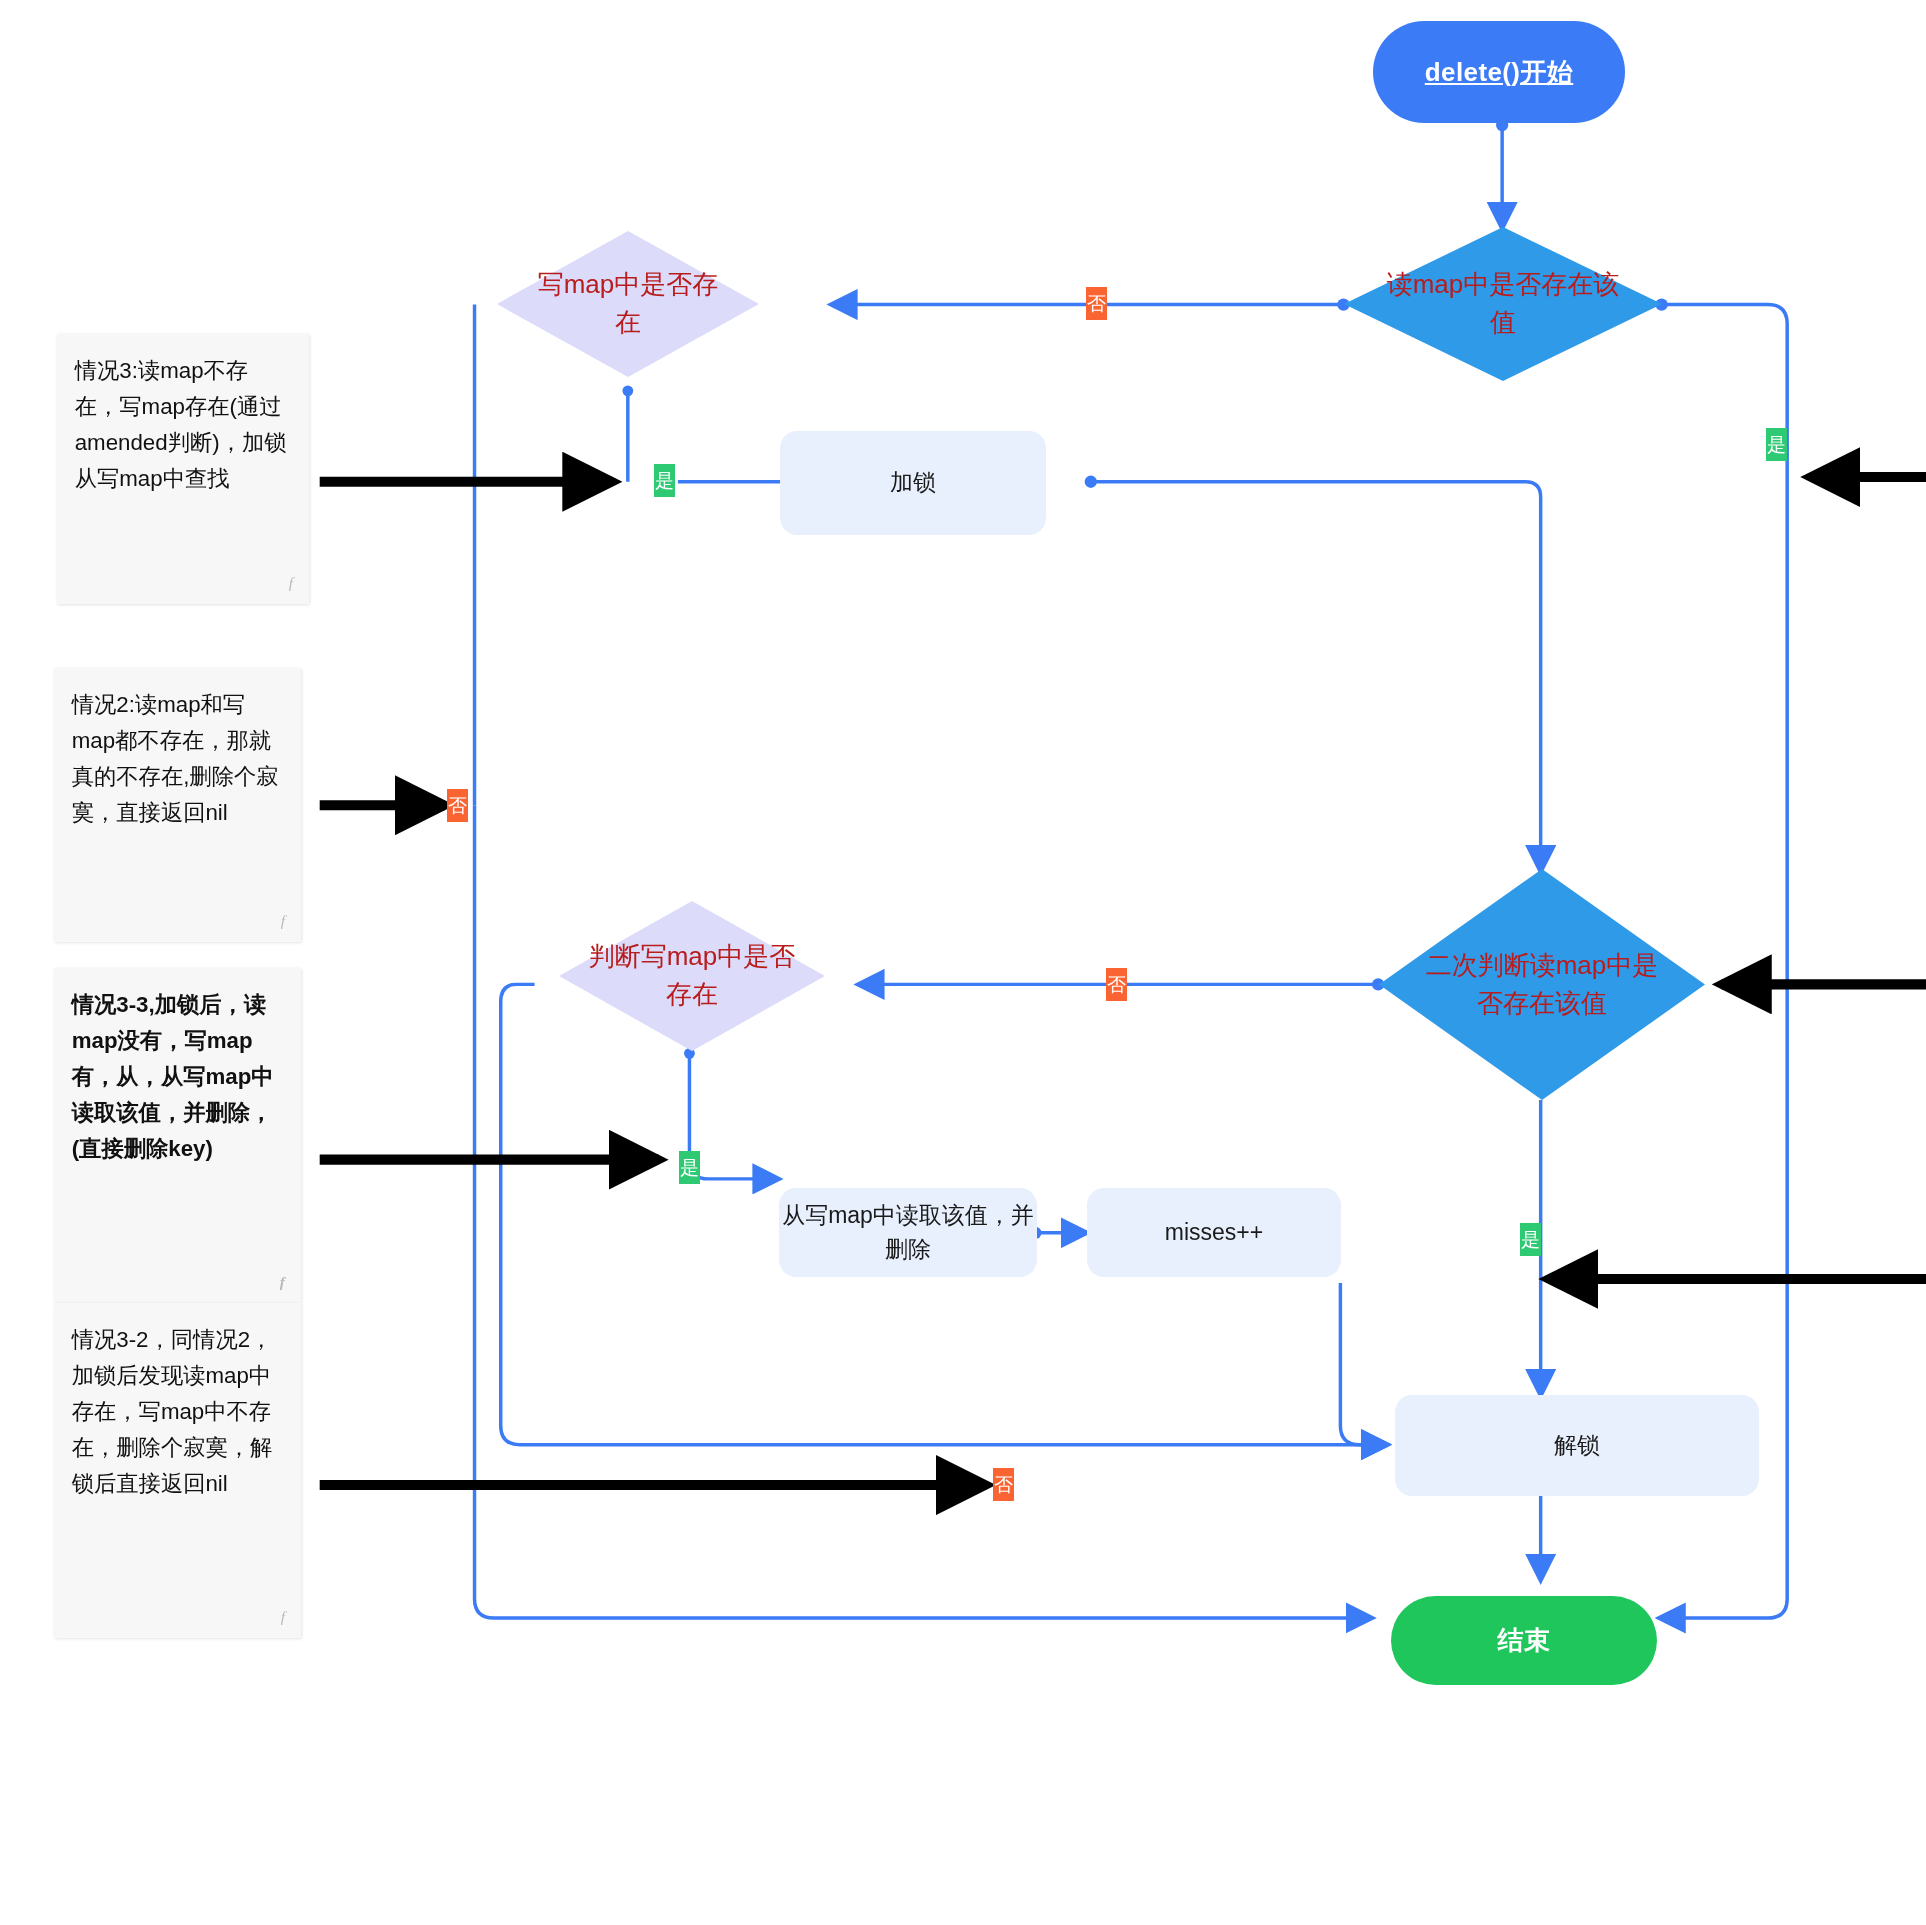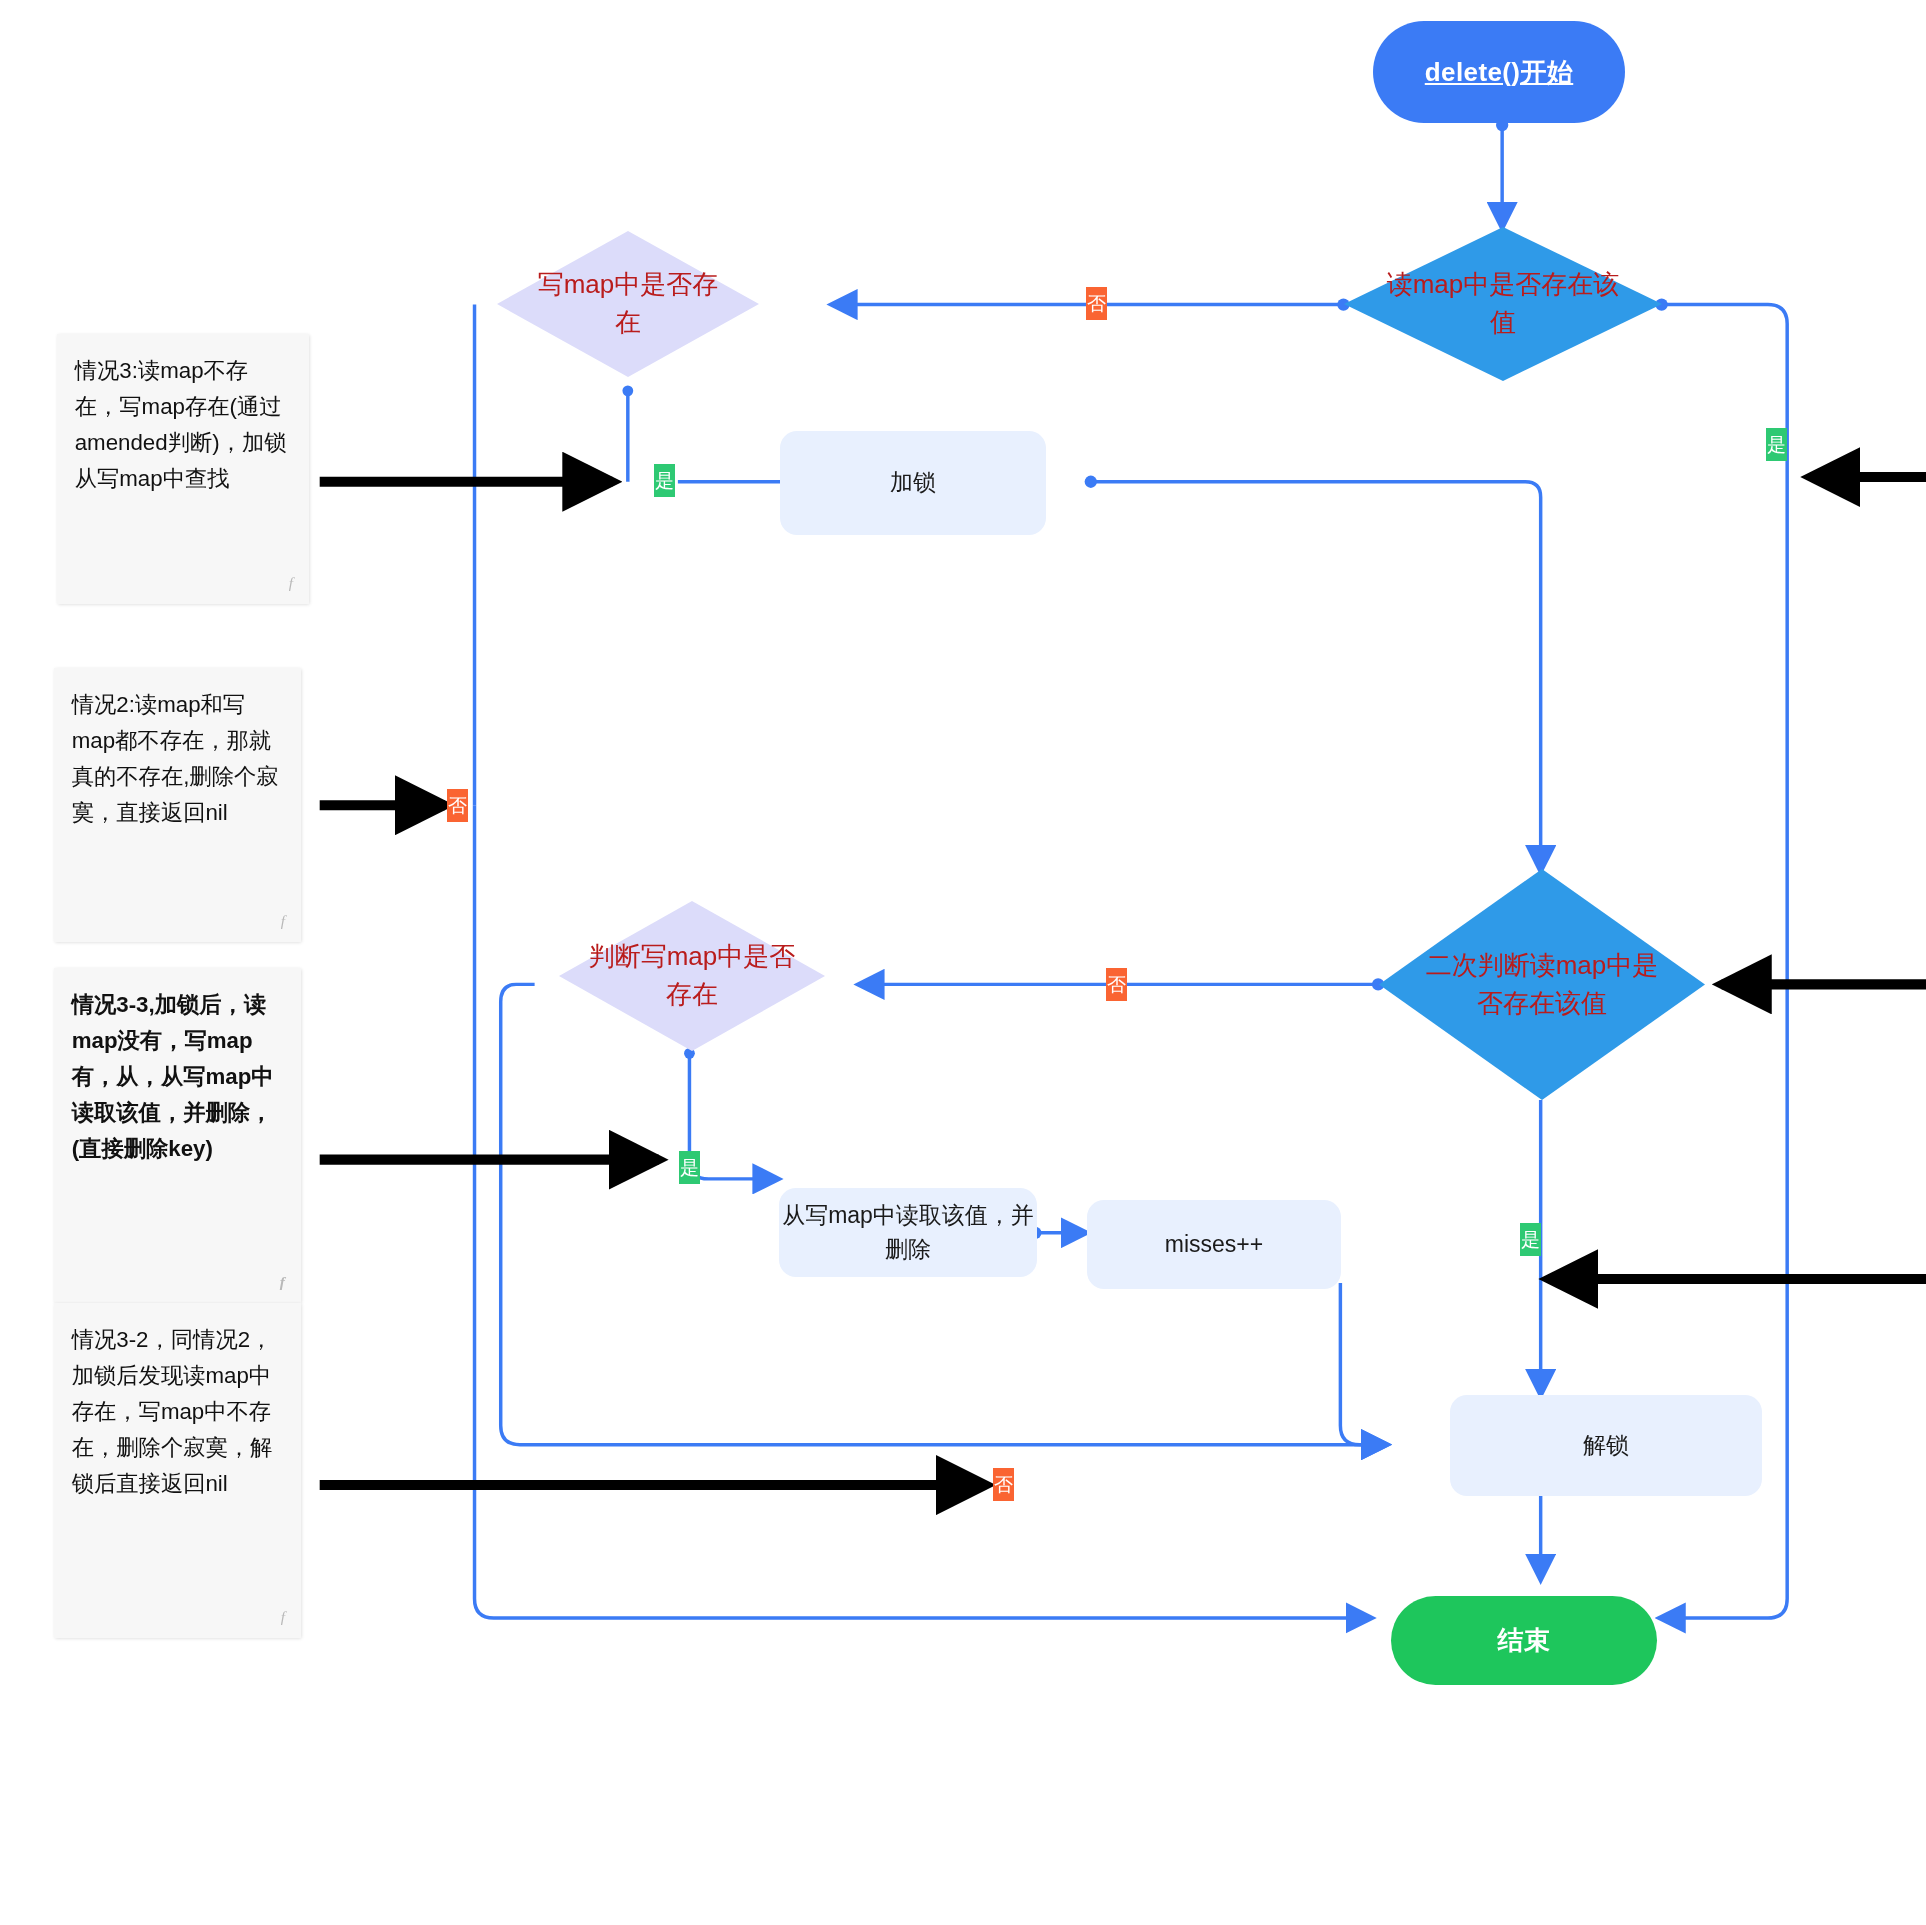--- a/index.html
+++ b/index.html
@@ -148,25 +148,25 @@
 
   <div class="node decision dec-lav" style="left:559px;top:901px;width:266px;height:150px;">
     <div class="dshape"></div>
     <div class="dtext">判断写map中是否存在</div>
   </div>
 
   <div class="node process" style="left:779px;top:1188px;width:258px;height:89px;">
     <span>从写map中读取该值，并删除</span>
   </div>
 
-  <div class="node process" style="left:1087px;top:1188px;width:254px;height:89px;margin-top:12px;">
+  <div class="node process" style="left:1087px;top:1188px;width:254px;height:89px;">
     <span>misses++</span>
   </div>
 
-  <div class="node process" style="left:1450px;top:1395px;width:312px;height:101px;">
+  <div class="node process" style="left:1395px;top:1395px;width:364px;height:101px;">
     <span>解锁</span>
   </div>
 
   <div class="node terminator term-end" style="left:1391px;top:1574px;width:266px;height:89px;">
     <span>结束</span>
   </div>
 
   <div class="chip chip-no" style="left:1086px;top:287px;">
     <span>否</span>
   </div>

